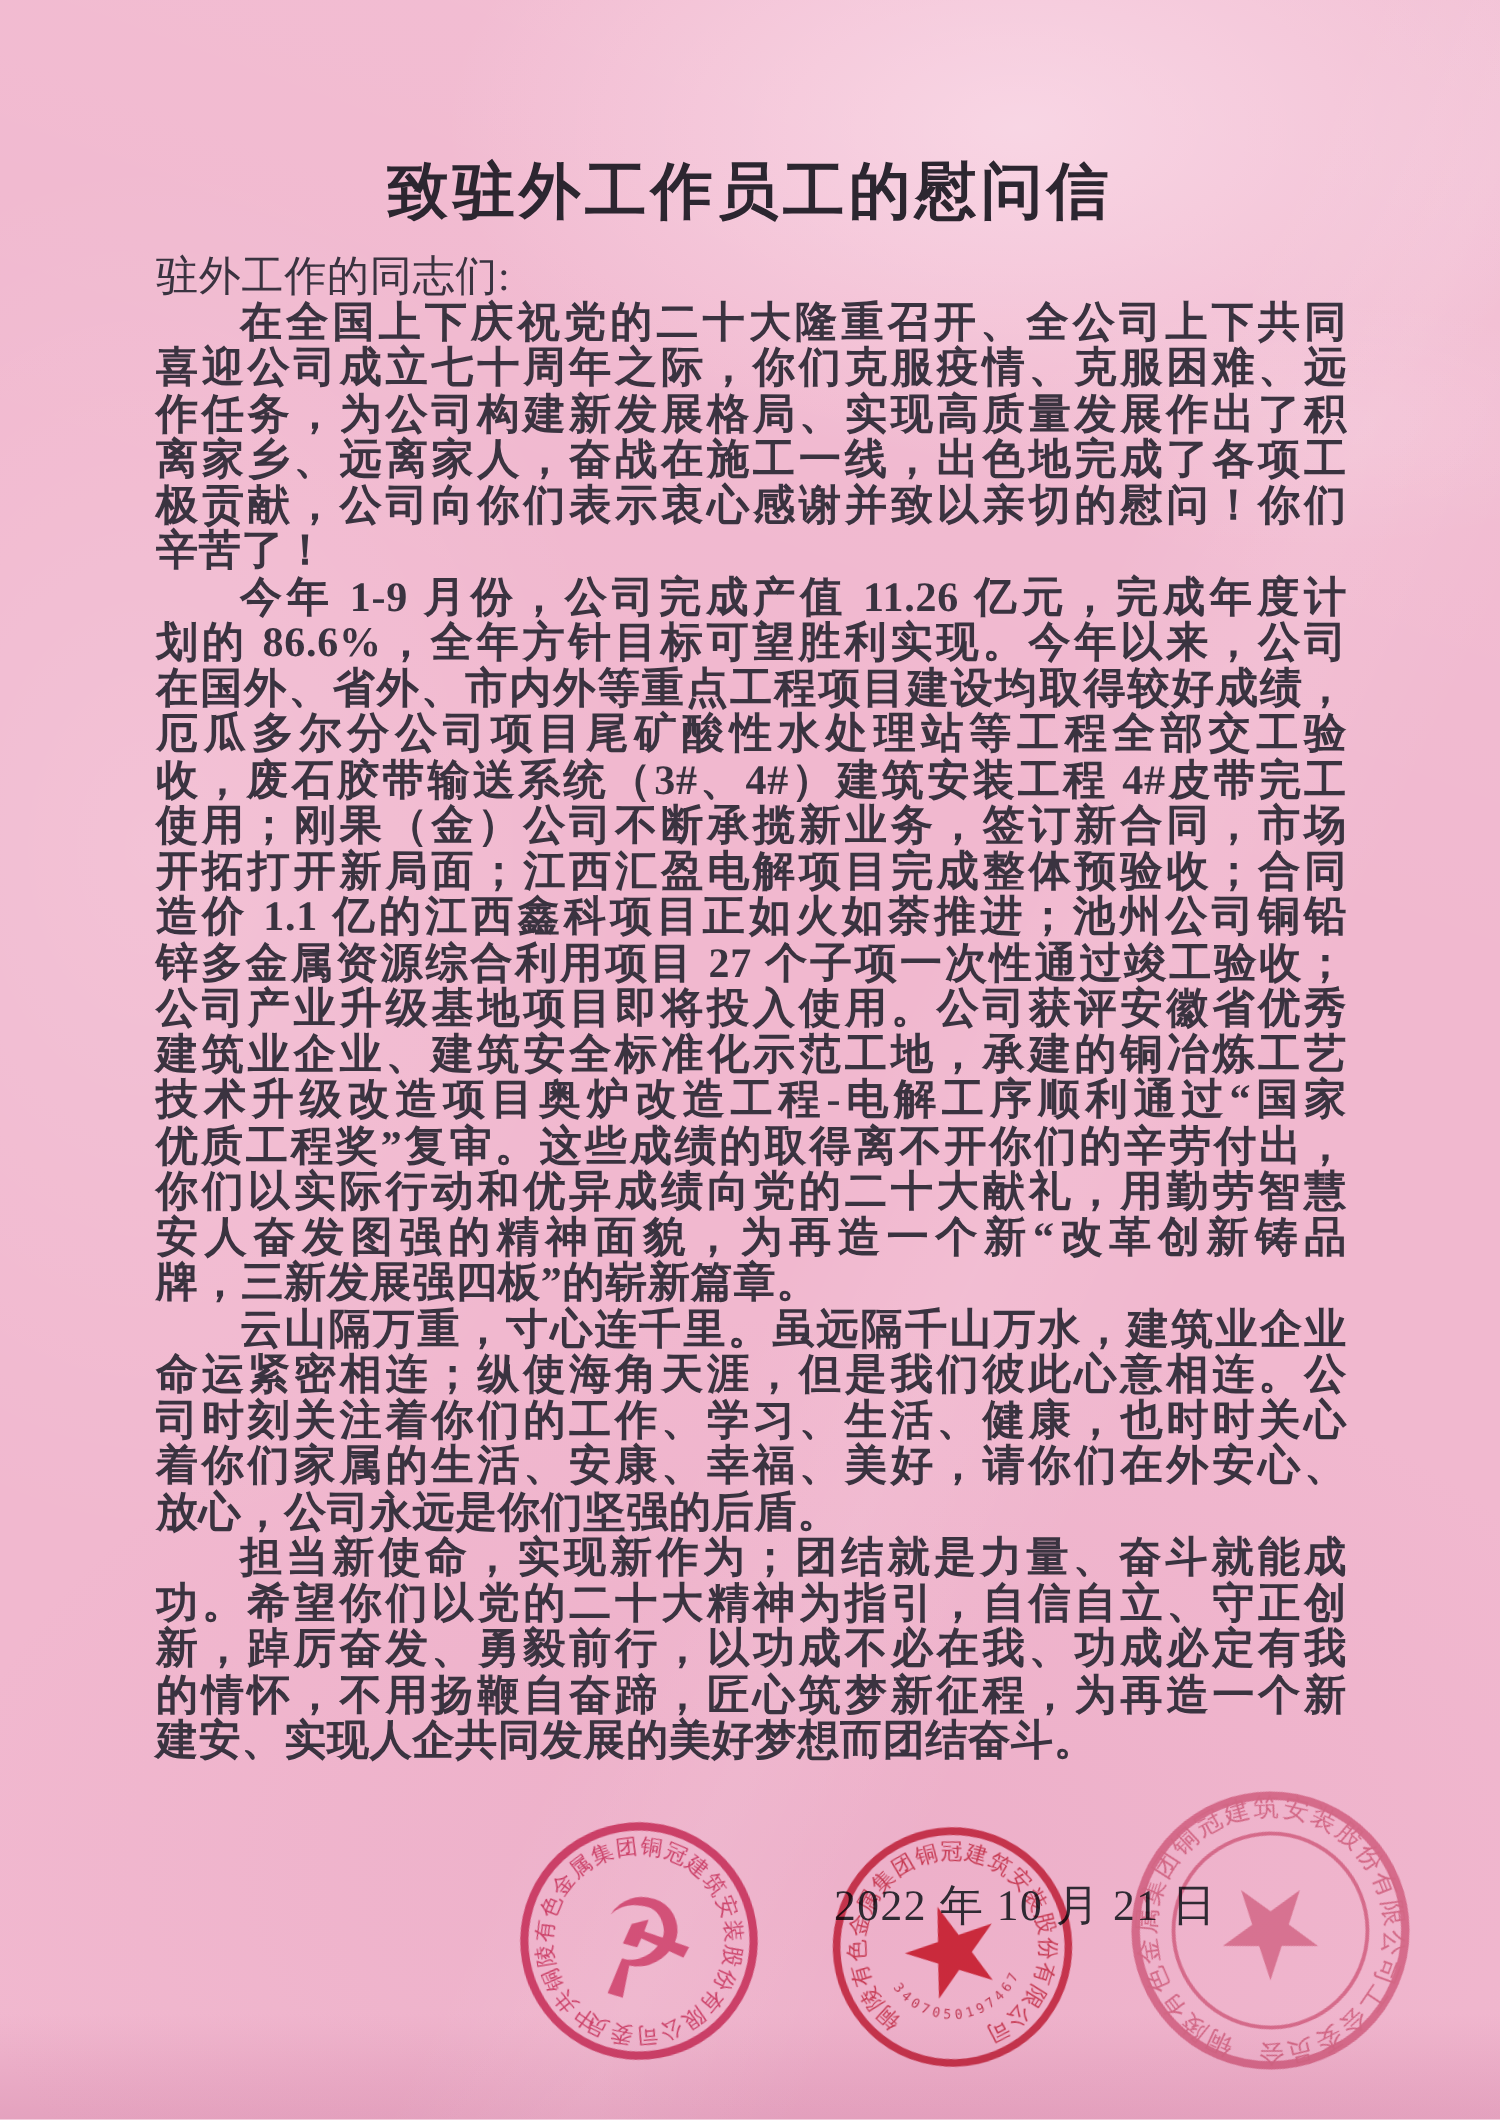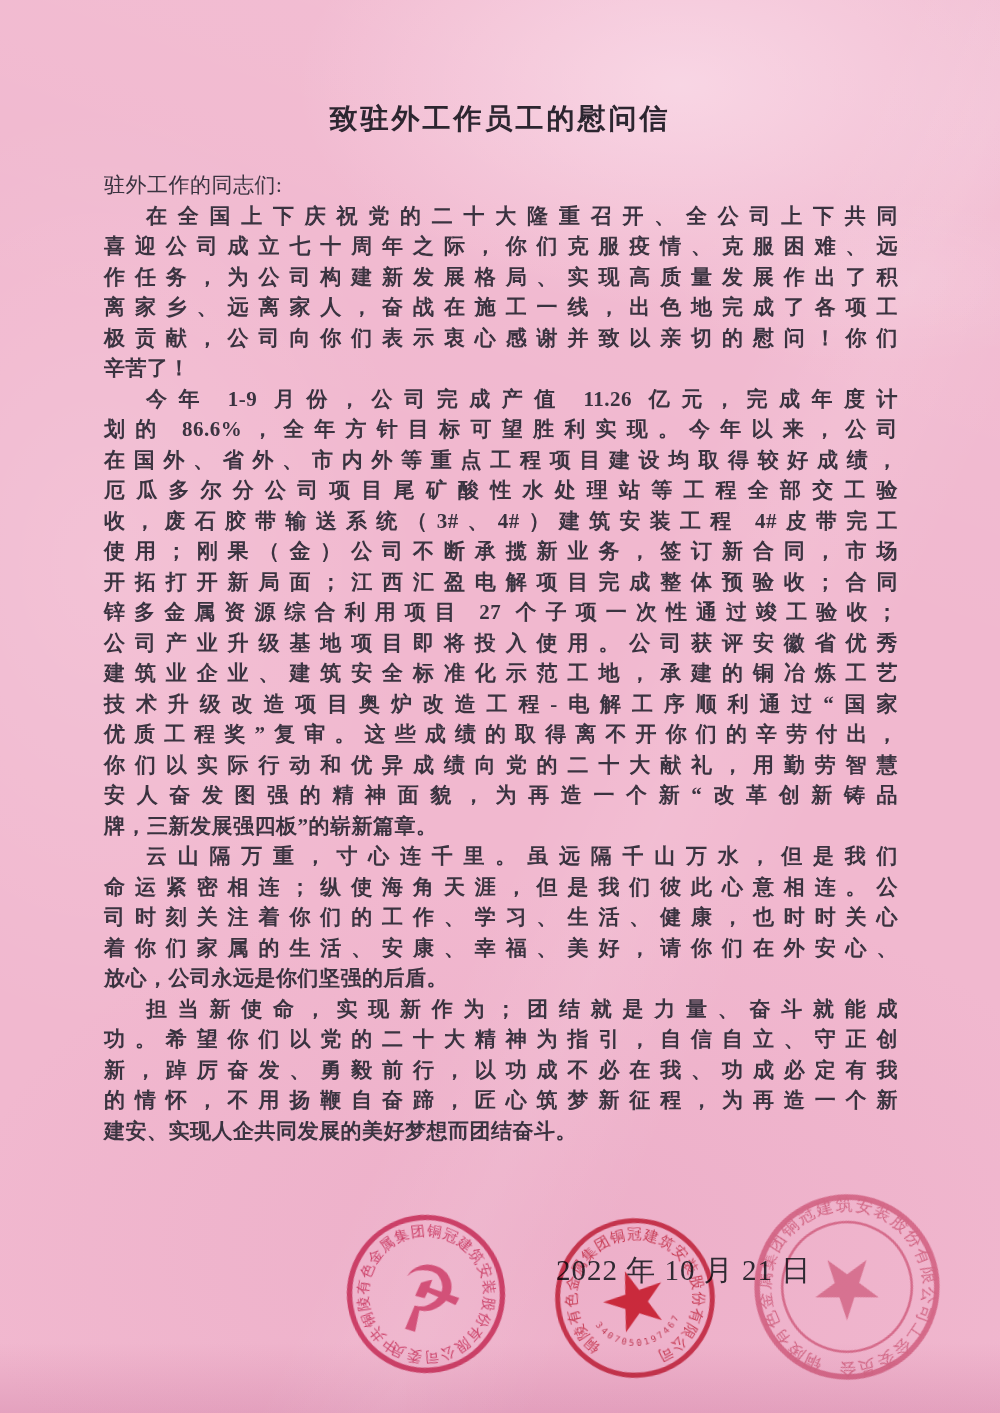--- a/index.html
+++ b/index.html
@@ -18,26 +18,26 @@
   }
   .sheen{
     position:absolute;inset:0;pointer-events:none;
     background:
       linear-gradient(115deg, rgba(255,255,255,0) 55%, rgba(255,255,255,.08) 63%, rgba(255,255,255,0) 72%),
       radial-gradient(ellipse 300px 120px at 88% 20%, rgba(255,255,255,.12), rgba(255,255,255,0) 70%);
   }
   .title{
     position:absolute;top:100px;left:0;width:1000px;margin:0;
     text-align:center;
-    font-size:28px;font-weight:700;letter-spacing:3px;
+    font-size:41px;font-weight:700;letter-spacing:3px;
     color:#2c2630;
   }
   .body{
     position:absolute;top:170px;left:104px;width:794px;
-    font-size:21px;line-height:30.5px;
+    font-size:28px;line-height:30.5px;
     color:#3a3340;
     letter-spacing:.5px;
   }
   .salutation{text-align:left;}
   .line{text-align:justify;text-align-last:justify;font-weight:bold;}
   .line.last{text-align:justify;text-align-last:left;}
   .para .line:first-child{text-indent:2em;}
   .date{
     position:absolute;top:1251px;left:556px;
     font-size:29px;color:#2f2a33;letter-spacing:1px;
@@ -76,31 +76,32 @@
         <div class="line last">辛苦了！</div>
       </div>
     <div class="para">
         <div class="line">今年 1-9 月份，公司完成产值 11.26 亿元，完成年度计</div>
         <div class="line">划的 86.6%，全年方针目标可望胜利实现。今年以来，公司</div>
         <div class="line">在国外、省外、市内外等重点工程项目建设均取得较好成绩，</div>
         <div class="line">厄瓜多尔分公司项目尾矿酸性水处理站等工程全部交工验</div>
         <div class="line">收，废石胶带输送系统（3#、4#）建筑安装工程 4#皮带完工</div>
         <div class="line">使用；刚果（金）公司不断承揽新业务，签订新合同，市场</div>
         <div class="line">开拓打开新局面；江西汇盈电解项目完成整体预验收；合同</div>
+        <div class="line">造价 1.1 亿的江西鑫科项目正如火如荼推进；池州公司铜铅</div>
         <div class="line">锌多金属资源综合利用项目 27 个子项一次性通过竣工验收；</div>
         <div class="line">公司产业升级基地项目即将投入使用。公司获评安徽省优秀</div>
         <div class="line">建筑业企业、建筑安全标准化示范工地，承建的铜冶炼工艺</div>
         <div class="line">技术升级改造项目奥炉改造工程-电解工序顺利通过“国家</div>
         <div class="line">优质工程奖”复审。这些成绩的取得离不开你们的辛劳付出，</div>
         <div class="line">你们以实际行动和优异成绩向党的二十大献礼，用勤劳智慧</div>
         <div class="line">安人奋发图强的精神面貌，为再造一个新“改革创新铸品</div>
         <div class="line last">牌，三新发展强四板”的崭新篇章。</div>
       </div>
     <div class="para">
-        <div class="line">云山隔万重，寸心连千里。虽远隔千山万水，但是我们</div>
+        <div class="line">云山隔万重，寸心连千里。虽远隔千山万水，建筑业企业</div>
         <div class="line">命运紧密相连；纵使海角天涯，但是我们彼此心意相连。公</div>
         <div class="line">司时刻关注着你们的工作、学习、生活、健康，也时时关心</div>
         <div class="line">着你们家属的生活、安康、幸福、美好，请你们在外安心、</div>
         <div class="line last">放心，公司永远是你们坚强的后盾。</div>
       </div>
     <div class="para">
         <div class="line">担当新使命，实现新作为；团结就是力量、奋斗就能成</div>
         <div class="line">功。希望你们以党的二十大精神为指引，自信自立、守正创</div>
         <div class="line">新，踔厉奋发、勇毅前行，以功成不必在我、功成必定有我</div>
         <div class="line">的情怀，不用扬鞭自奋蹄，匠心筑梦新征程，为再造一个新</div>

